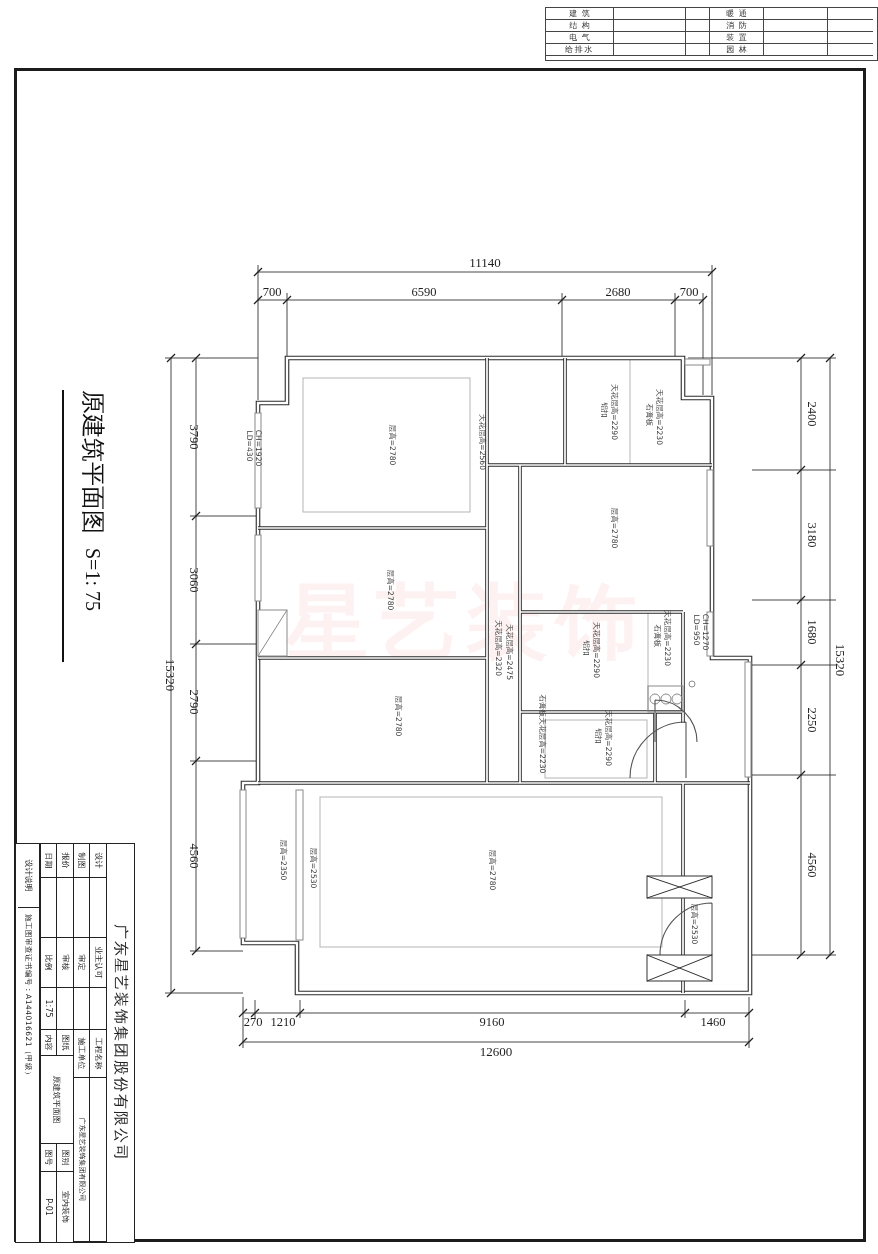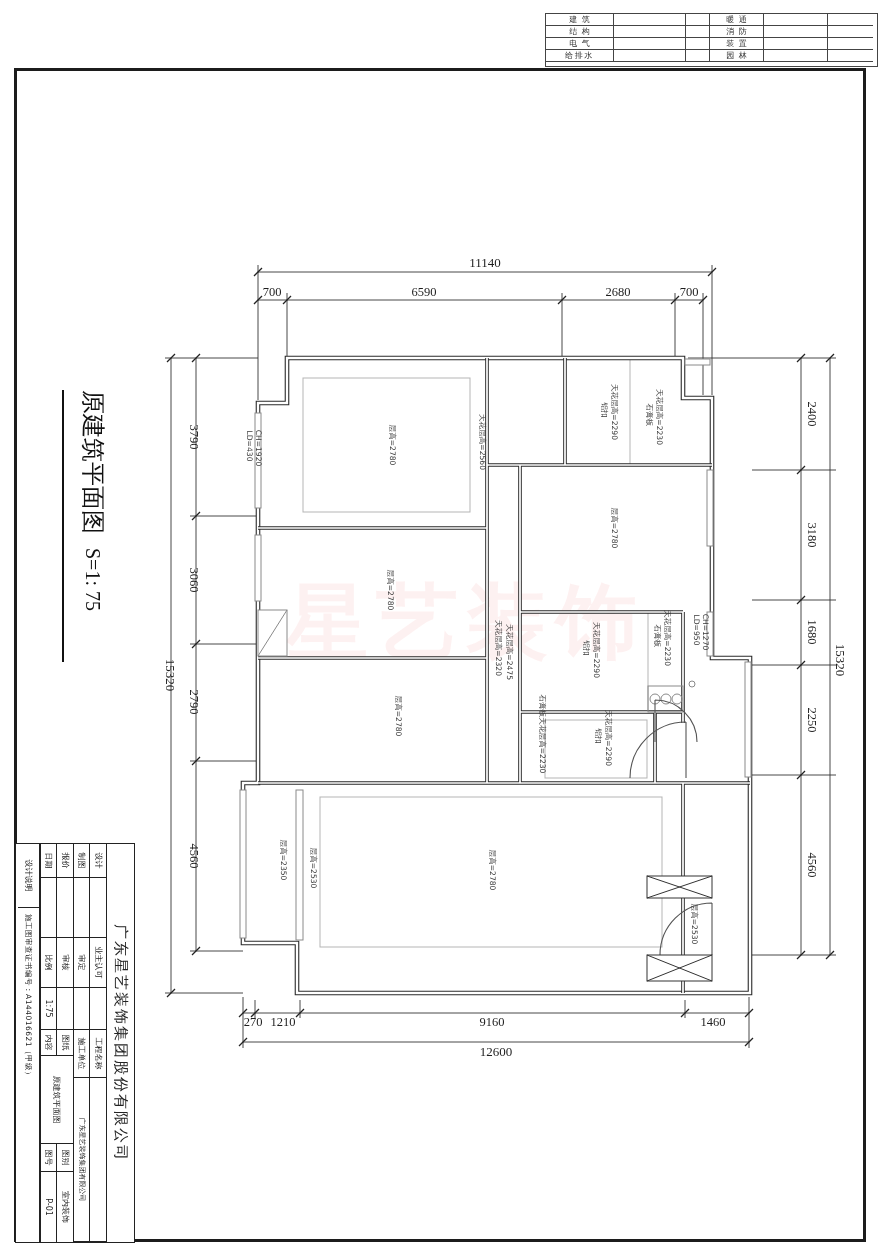--- a/index.html
+++ b/index.html
@@ -1,21 +1,21 @@
 <!DOCTYPE html>
 <html><head>
 <meta charset="utf-8">
 <style>
   html,body{margin:0;padding:0;background:#fff;width:878px;height:1254px;overflow:hidden;
             font-family:"DejaVu Sans",sans-serif;}
   .abs{position:absolute;}
   
   #frame{left:14px;top:68px;width:846px;height:1168px;border:3px solid #1c1c1c;}
   
-  #disc-table{left:545px;top:13px;width:331px;height:52px;border:1px solid #444;
+  #disc-table{left:545px;top:7px;width:331px;height:52px;border:1px solid #444;
               display:grid;grid-template-columns:68px 72px 24px 54px 64px 45px;
               grid-auto-rows:12px;font-size:8px;color:#333;}
   #disc-table .c{border-right:1px solid #444;border-bottom:1px solid #444;
                  display:flex;align-items:center;justify-content:center;overflow:hidden;}
   #disc-table .lab{letter-spacing:0.55em;text-indent:0.55em;}
   
   #title-wrap{left:64px;top:390px;width:272px;height:58px;transform:translateX(58px) rotate(90deg);
               transform-origin:0 0;}
   #title-inner{width:100%;height:100%;border-bottom:2px solid #111;display:flex;
                align-items:center;gap:14px;font-size:24px;color:#111;}

